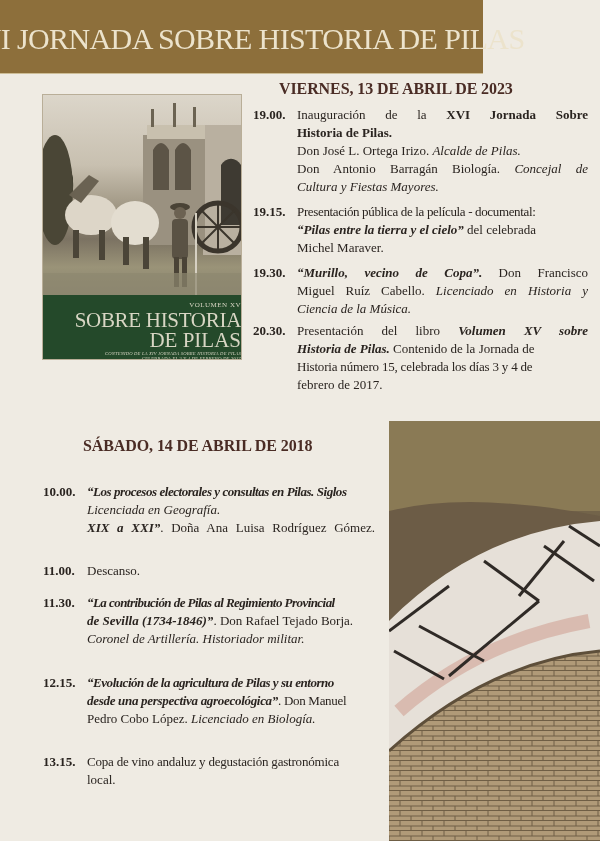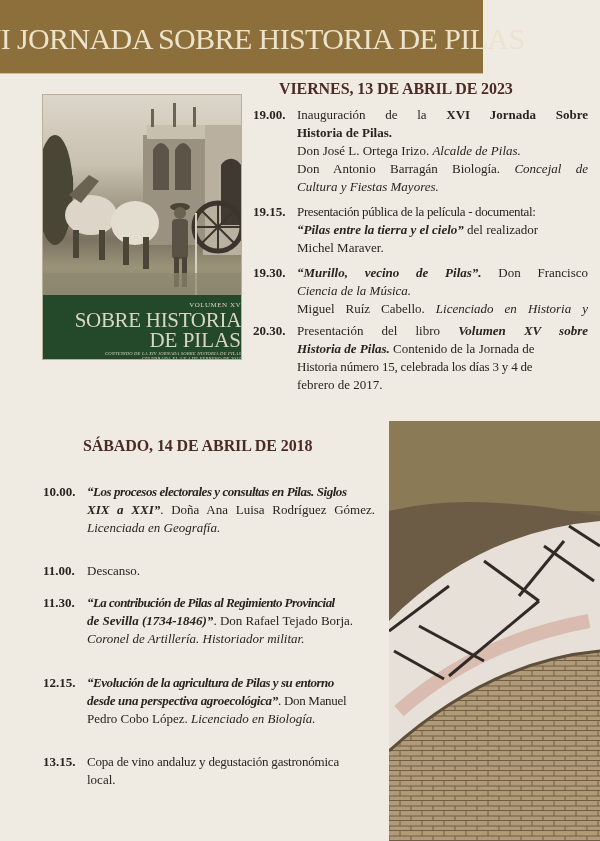--- a/index.html
+++ b/index.html
@@ -129,52 +129,52 @@
     <span class="line"><span>Don José L. Ortega Irizo. </span><span class="i">Alcalde de Pilas.</span></span>
     <span class="line" style="text-align:justify; text-align-last:justify;"><span>Don Antonio Barragán Biología. </span><span class="i">Concejal de</span></span>
     <span class="line i">Cultura y Fiestas Mayores.</span>
   </div>
 </div>
 
 <div class="event" style="left:253px; top:203px; width:335px;">
   <span class="time">19.15.</span>
   <div class="body" style="margin-left:44px;">
     <span class="line" style="letter-spacing:-0.35px; white-space:nowrap;">Presentación pública de la película - documental:</span>
-    <span class="line" style="white-space:nowrap;"><span class="bi">“Pilas entre la tierra y el cielo”</span><span> del realizador</span></span>
+    <span class="line" style="white-space:nowrap;"><span class="bi">“Pilas entre la tierra y el cielo”</span><span> del celebrada</span></span>
     <span class="line">Michel Maraver.</span>
   </div>
 </div>
 
 <div class="event" style="left:253px; top:264px; width:335px;">
   <span class="time">19.30.</span>
   <div class="body" style="margin-left:44px;">
-    <span class="line" style="text-align:justify; text-align-last:justify;"><span class="bi">“Murillo, vecino de Pilas”.</span><span> Don Francisco</span></span>
+    <span class="line" style="text-align:justify; text-align-last:justify;"><span class="bi">“Murillo, vecino de Copa”.</span><span> Don Francisco</span></span>
+    <span class="line" style="text-align:justify; text-align-last:justify;"><span>Miguel Ruíz Cabello. </span><span class="i">Licenciado en Historia y</span></span>
     <span class="line i">Ciencia de la Música.</span>
-    <span class="line" style="text-align:justify; text-align-last:justify;"><span>Miguel Ruíz Cabello. </span><span class="i">Licenciado en Historia y</span></span>
   </div>
 </div>
 
 <div class="event" style="left:253px; top:322px; width:335px;">
   <span class="time">20.30.</span>
   <div class="body" style="margin-left:44px;">
     <span class="line" style="text-align:justify; text-align-last:justify;"><span>Presentación del libro </span><span class="bi">Volumen XV sobre</span></span>
     <span class="line" style="white-space:nowrap;"><span class="bi">Historia de Pilas.</span><span> Contenido de la Jornada de</span></span>
     <span class="line" style="white-space:nowrap; letter-spacing:-0.2px;">Historia número 15, celebrada los días 3 y 4 de</span>
     <span class="line">febrero de 2017.</span>
   </div>
 </div>
 
 <h2 class="day-title" style="left:83px; top:437px;">SÁBADO, 14 DE ABRIL DE 2018</h2>
 
 <div class="event" style="left:43px; top:483px; width:332px;">
   <span class="time">10.00.</span>
   <div class="body" style="margin-left:44px;">
     <span class="line bi" style="white-space:nowrap; letter-spacing:-0.45px;">“Los procesos electorales y consultas en Pilas. Siglos</span>
+    <span class="line i">Licenciada en Geografía.</span>
     <span class="line" style="text-align:justify; text-align-last:justify;"><span class="bi">XIX a XXI”</span><span>. Doña Ana Luisa Rodríguez Gómez.</span></span>
-    <span class="line i">Licenciada en Geografía.</span>
   </div>
 </div>
 
 <div class="event" style="left:43px; top:562px; width:332px;">
   <span class="time">11.00.</span>
   <div class="body" style="margin-left:44px;">
     <span class="line">Descanso.</span>
   </div>
 </div>
 

